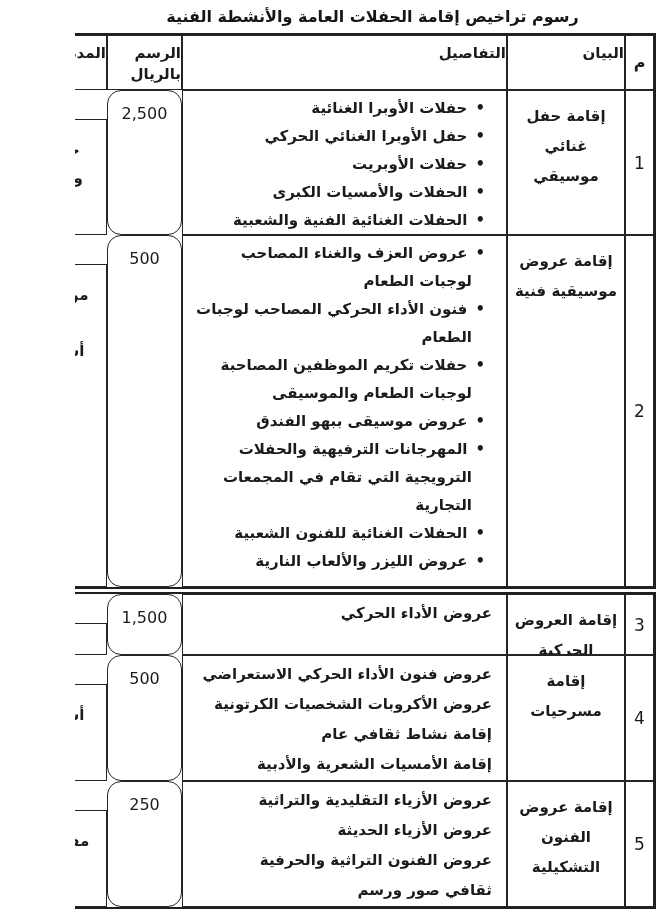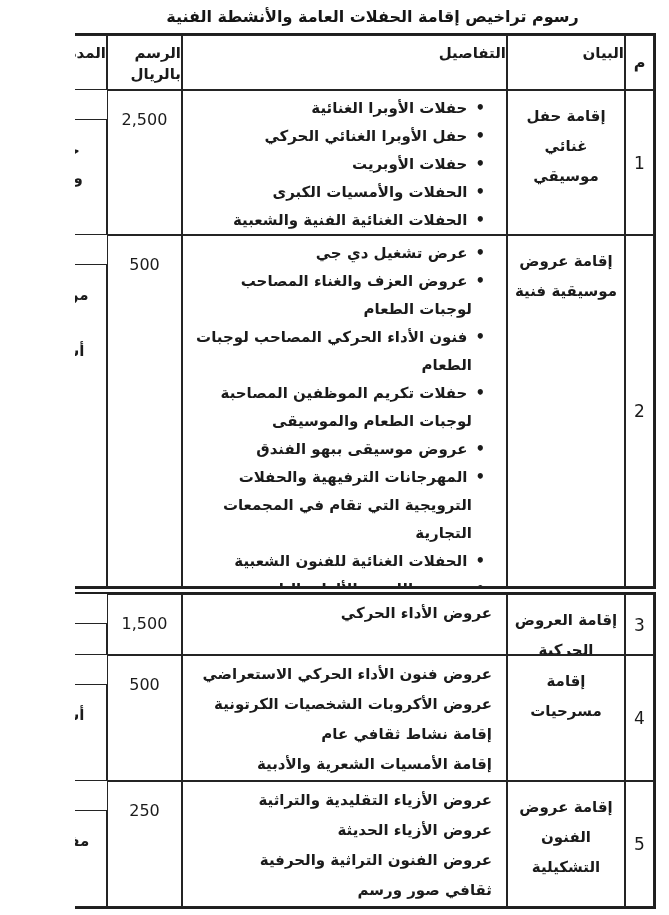--- a/index.html
+++ b/index.html
@@ -92,24 +92,25 @@
     margin-left: 8px;
     font-size: 15px;
   }
   .plain .detail-line {
     padding-right: 4px;
     line-height: 30px;
   }
   
   .fee-cell {
     text-align: center;
-    padding-top: 19px;
+    padding-top: 13px;
     font-weight: normal;
     font-size: 16px;
     direction: ltr;
+    border-radius: 14px;
   }
   
   .dur-cell {
     text-align: center;
     padding: 16px 8px 0 8px;
     line-height: 28px;
     margin-top: 29px;
   }
 </style>
 </head>
@@ -139,21 +140,20 @@
           <div class="detail-line">الحفلات الغنائية الفنية والشعبية</div>
         </div>
       <div class="cell fee-cell">2,500</div>
       <div class="cell dur-cell">حفلة واحدة</div>
     </div>
 
     <div class="row">
       <div class="cell num-cell">2</div>
       <div class="cell stmt-cell">إقامة عروض موسيقية فنية</div>
       <div class="cell details-cell bulleted">
-          <div class="detail-line">عرض تشغيل دي جي</div>
           <div class="detail-line">عروض العزف والغناء المصاحب لوجبات الطعام</div>
           <div class="detail-line">فنون الأداء الحركي المصاحب لوجبات الطعام</div>
           <div class="detail-line">حفلات تكريم الموظفين المصاحبة لوجبات الطعام والموسيقى</div>
           <div class="detail-line">عروض موسيقى ببهو الفندق</div>
           <div class="detail-line">المهرجانات الترفيهية والحفلات الترويجية التي تقام في المجمعات التجارية</div>
           <div class="detail-line">الحفلات الغنائية للفنون الشعبية</div>
           <div class="detail-line">عروض الليزر والألعاب النارية</div>
         </div>
       <div class="cell fee-cell">500</div>
       <div class="cell dur-cell">من يوم إلى أسبوع</div>

